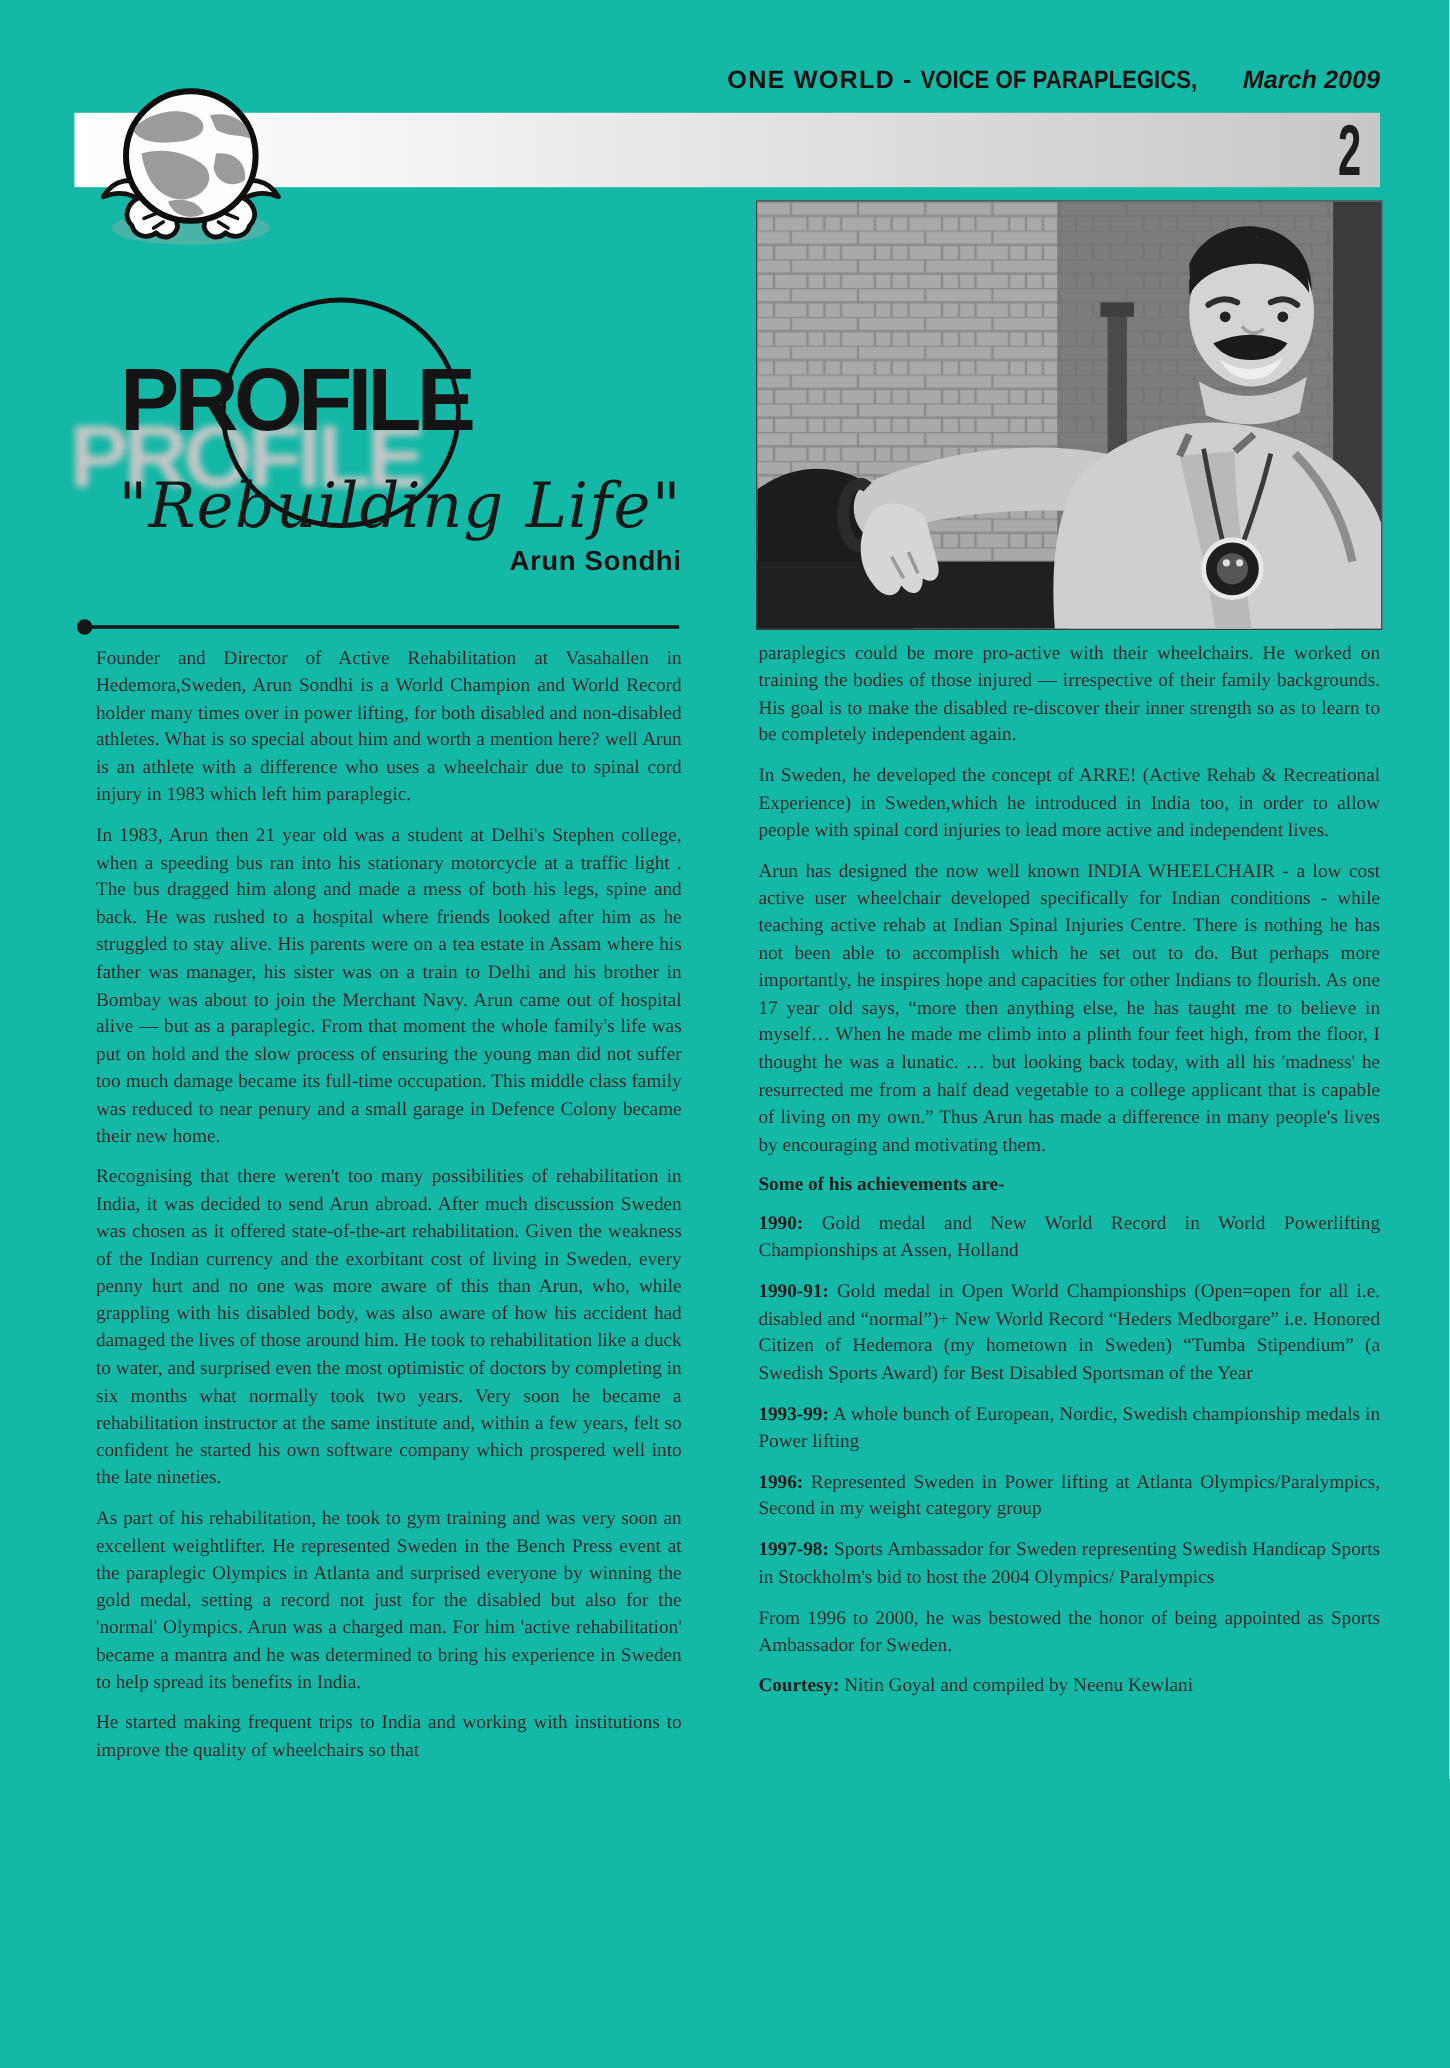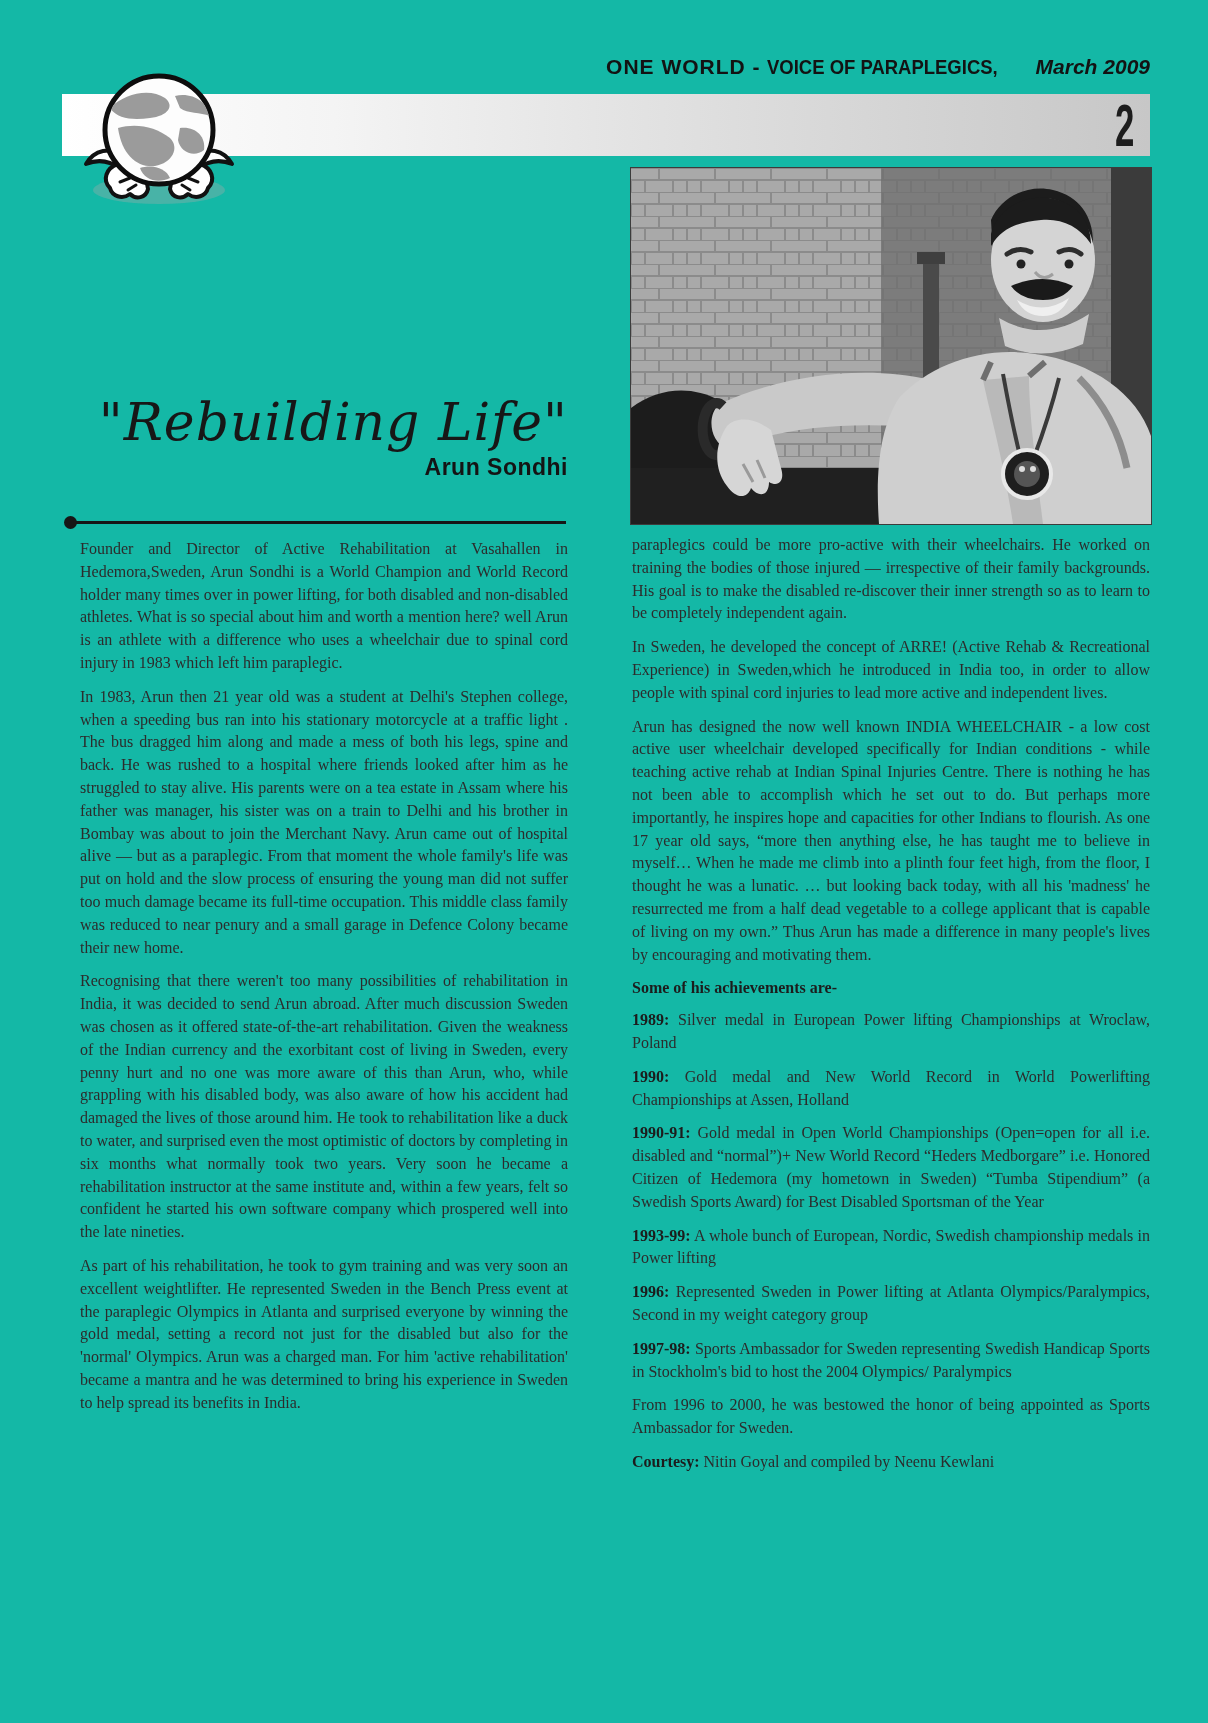--- a/index.html
+++ b/index.html
@@ -100,20 +100,25 @@
     <circle cx="79" cy="62" r="54" fill="#fdfdfd" stroke="#0d0d0d" stroke-width="5"></circle>
     <g clip-path="url(#gclip)" fill="#9b9b9b">
       <path d="M30,40 C45,25 70,20 85,30 C95,38 88,48 70,50 C55,52 38,52 30,40 Z"></path>
       <path d="M95,28 C112,24 128,34 130,48 C120,44 108,46 100,40 Z"></path>
       <path d="M38,60 C55,55 75,58 90,70 C100,80 92,95 75,98 C58,100 42,88 38,60 Z"></path>
       <path d="M100,60 C115,58 126,68 124,82 C114,90 100,84 98,72 Z"></path>
       <path d="M60,100 C72,96 86,100 90,110 C78,116 64,112 60,100 Z"></path>
     </g>
   </svg>
 
+  <div class="profile-badge">
+    <span class="profile-shadow">PROFILE</span>
+    <div class="profile-circle"></div>
+    <span class="profile-word">PROFILE</span>
+  </div>
 
   <div class="title-block">
     <div class="script-title">"Rebuilding Life"</div>
     <div class="author">Arun Sondhi</div>
   </div>
   <div class="rule">
       <span class="dot"></span>
     </div>
 
   <figure class="photo">
@@ -164,28 +169,28 @@
       <path d="M386,132 q26,16 52,-2 q-8,18 -26,18 q-18,0 -26,-16 Z" fill="#efefef"></path>
       <path d="M368,150 q44,26 90,-4 L452,176 q-40,18 -78,2 Z" fill="#cccccc"></path>
     </svg>
   </figure>
 
   <div class="col col-left">
     <p>Founder and Director of Active Rehabilitation at Vasahallen in Hedemora,Sweden, Arun Sondhi is a World Champion and World Record holder many times over in power lifting, for both disabled and non-disabled athletes. What is so special about him and worth a mention here? well Arun is an athlete with a difference who uses a wheelchair due to spinal cord injury in 1983 which left him paraplegic.</p>
     <p>In 1983, Arun then 21 year old was a student at Delhi's Stephen college, when a speeding bus ran into his stationary motorcycle at a traffic light . The bus dragged him along and made a mess of both his legs, spine and back. He was rushed to a hospital where friends looked after him as he struggled to stay alive. His parents were on a tea estate in Assam where his father was manager, his sister was on a train to Delhi and his brother in Bombay was about to join the Merchant Navy. Arun came out of hospital alive — but as a paraplegic. From that moment the whole family's life was put on hold and the slow process of ensuring the young man did not suffer too much damage became its full-time occupation. This middle class family was reduced to near penury and a small garage in Defence Colony became their new home.</p>
     <p>Recognising that there weren't too many possibilities of rehabilitation in India, it was decided to send Arun abroad. After much discussion Sweden was chosen as it offered state-of-the-art rehabilitation. Given the weakness of the Indian currency and the exorbitant cost of living in Sweden, every penny hurt and no one was more aware of this than Arun, who, while grappling with his disabled body, was also aware of how his accident had damaged the lives of those around him. He took to rehabilitation like a duck to water, and surprised even the most optimistic of doctors by completing in six months what normally took two years. Very soon he became a rehabilitation instructor at the same institute and, within a few years, felt so confident he started his own software company which prospered well into the late nineties.</p>
     <p>As part of his rehabilitation, he took to gym training and was very soon an excellent weightlifter. He represented Sweden in the Bench Press event at the paraplegic Olympics in Atlanta and surprised everyone by winning the gold medal, setting a record not just for the disabled but also for the 'normal' Olympics. Arun was a charged man. For him 'active rehabilitation' became a mantra and he was determined to bring his experience in Sweden to help spread its benefits in India.</p>
+    <p>He started making frequent trips to India and working with institutions to improve the quality of wheelchairs so that</p>
   </div>
 
   <div class="col col-right">
     <p>paraplegics could be more pro-active with their wheelchairs. He worked on training the bodies of those injured — irrespective of their family backgrounds. His goal is to make the disabled re-discover their inner strength so as to learn to be completely independent again.</p>
     <p>In Sweden, he developed the concept of ARRE! (Active Rehab &amp; Recreational Experience) in Sweden,which he introduced in India too, in order to allow people with spinal cord injuries to lead more active and independent lives.</p>
     <p>Arun has designed the now well known INDIA WHEELCHAIR - a low cost active user wheelchair developed specifically for Indian conditions - while teaching active rehab at Indian Spinal Injuries Centre. There is nothing he has not been able to accomplish which he set out to do. But perhaps more importantly, he inspires hope and capacities for other Indians to flourish. As one 17 year old says, “more then anything else, he has taught me to believe in myself… When he made me climb into a plinth four feet high, from the floor, I thought he was a lunatic. … but looking back today, with all his 'madness' he resurrected me from a half dead vegetable to a college applicant that is capable of living on my own.” Thus Arun has made a difference in many people's lives by encouraging and motivating them.</p>
     <p class="ach-heading">Some of his achievements are-</p>
-    <p class="ach"><span class="yr">1989:</span><span> Silver medal in European Power lifting Championships at Wroclaw, Poland</span></p>
     <p class="ach"><span class="yr">1990:</span><span> Gold medal and New World Record in World Powerlifting Championships at Assen, Holland</span></p>
     <p class="ach"><span class="yr">1990-91:</span><span> Gold medal in Open World Championships (Open=open for all i.e. disabled and “normal”)+ New World Record “Heders Medborgare” i.e. Honored  Citizen of Hedemora (my hometown in Sweden) “Tumba Stipendium” (a Swedish Sports Award) for Best Disabled Sportsman of the Year</span></p>
     <p class="ach"><span class="yr">1993-99:</span><span> A whole bunch of European, Nordic, Swedish championship medals in Power lifting</span></p>
     <p class="ach"><span class="yr">1996:</span><span> Represented Sweden in Power lifting at Atlanta Olympics/Paralympics, Second in my weight category group</span></p>
     <p class="ach"><span class="yr">1997-98:</span><span> Sports Ambassador for Sweden representing Swedish Handicap Sports in Stockholm's bid to host the 2004 Olympics/ Paralympics</span></p>
     <p>From 1996 to 2000, he was bestowed the honor of being appointed as Sports Ambassador for Sweden.</p>
     <p class="courtesy"><b>Courtesy:</b><span> Nitin Goyal and compiled by Neenu Kewlani</span></p>
   </div>
 
 </div>

